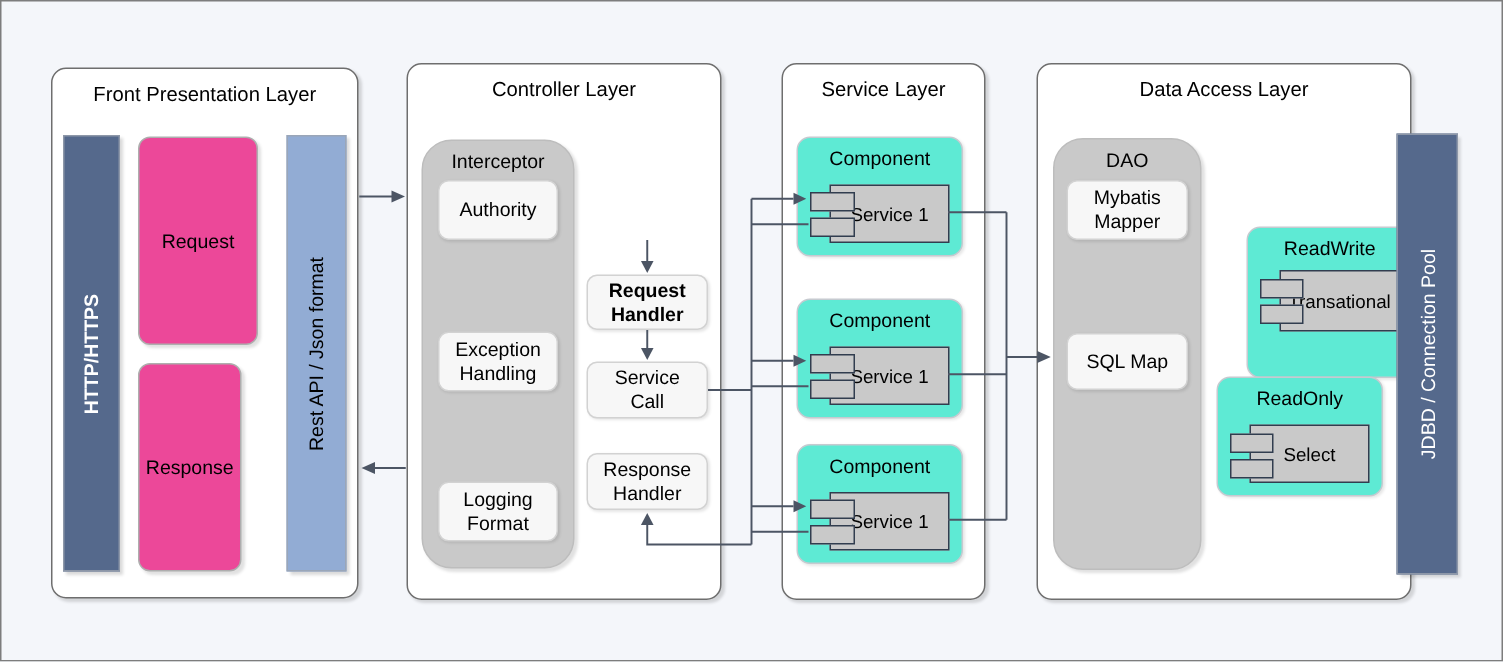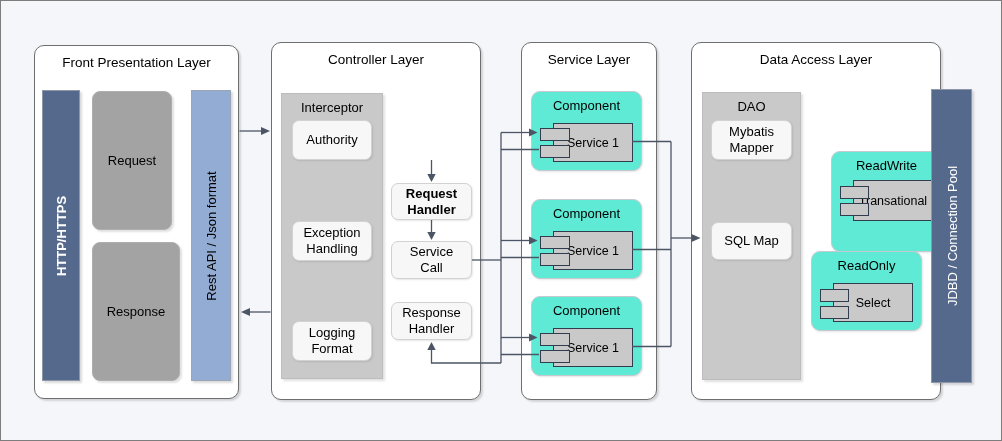--- a/index.html
+++ b/index.html
@@ -12,34 +12,34 @@
   .abs { position:absolute; box-sizing:border-box; }
   .layer {
     background:#ffffff; border:1px solid #6e6e6e; border-radius:10px;
     box-shadow:2px 2px 2px rgba(0,0,0,0.14);
   }
   .layer-title {
     position:absolute; top:9px; left:0; right:0; text-align:center;
     font-size:13.5px; color:#000;
   }
   .group {
-    background:#C9C9C9; border:1px solid #bdbdbd; border-radius:0;
+    background:#C9C9C9; border:1px solid #bdbdbd; border-radius:20px;
     box-shadow:2px 2px 2px rgba(0,0,0,0.12);
   }
   .group-label {
     position:absolute; top:6px; left:0; right:0; text-align:center; font-size:13px;
   }
   .node {
     background:#F7F7F7; border:1px solid #d2d2d2; border-radius:7px;
     display:flex; align-items:center; justify-content:center; text-align:center;
     font-size:13px; line-height:1.2; padding:0 9px;
     box-shadow:1px 1px 2px rgba(0,0,0,0.10);
   }
   .graybox {
-    background:#a3a3a3; border:1px solid #aeaeae; border-radius:8px;
+    background:#ec4899; border:1px solid #aeaeae; border-radius:8px;
     display:flex; align-items:center; justify-content:center; text-align:center;
     font-size:13px; box-shadow:2px 2px 2px rgba(0,0,0,0.12);
   }
   .container-box {
     background:#5eead4; border:1px solid #c6cad0; border-radius:9px;
     box-shadow:1px 1px 2px rgba(0,0,0,0.10);
   }
   .vbar { box-shadow:2px 2px 2px rgba(0,0,0,0.15); }
   .vbar .vtext {
     position:absolute; top:50%; left:50%;
@@ -67,21 +67,21 @@
 
 <div id="frame">
 
   <div class="abs layer" style="left:33px; top:44px; width:205px; height:354px;">
     <div class="layer-title">Front Presentation Layer</div>
   </div>
   <div class="abs vbar dark-bar" style="left:41px; top:89px; width:38px; height:291px;">
     <span class="vtext">HTTP/HTTPS</span>
   </div>
   <div class="abs graybox" style="left:91px; top:90px; width:80px; height:139px;">Request</div>
-  <div class="abs graybox" style="left:91px; top:241px; width:88px; height:139px;">Response</div>
+  <div class="abs graybox" style="left:91px; top:241px; width:69px; height:139px;">Response</div>
   <div class="abs vbar blue-bar" style="left:190px; top:89px; width:40px; height:291px;">
     <span class="vtext">Rest API / Json format</span>
   </div>
 
   <div class="abs layer" style="left:270px; top:41px; width:210px; height:358px;">
     <div class="layer-title">Controller Layer</div>
   </div>
   <div class="abs group" style="left:280px; top:92px; width:102px; height:286px;">
     <div class="group-label">Interceptor</div>
   </div>

